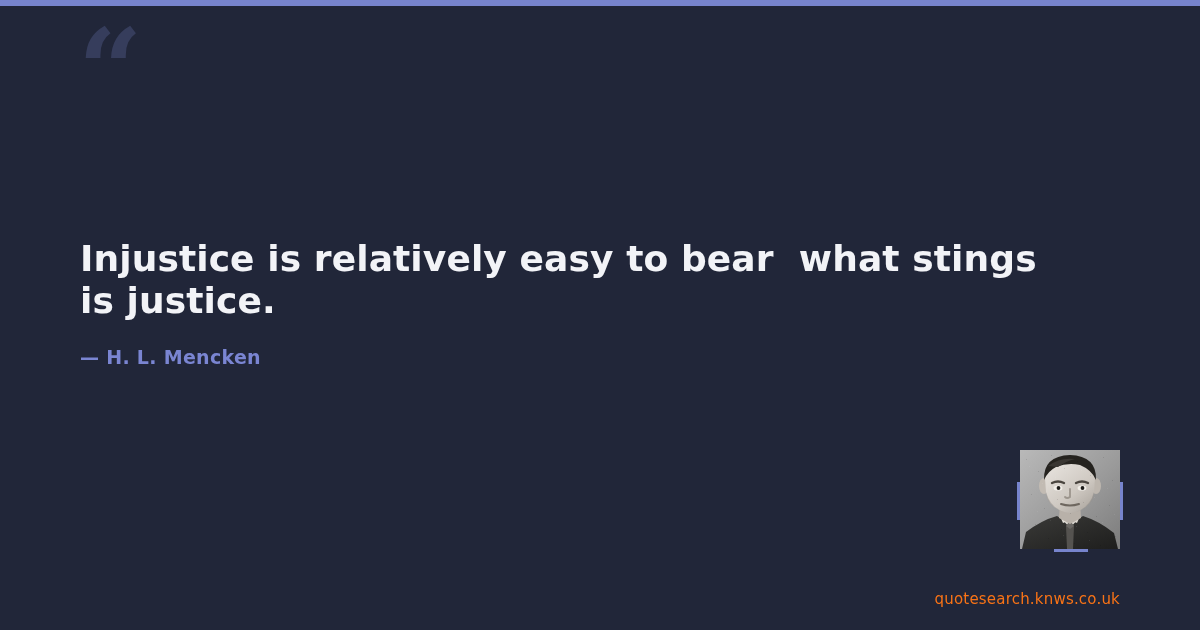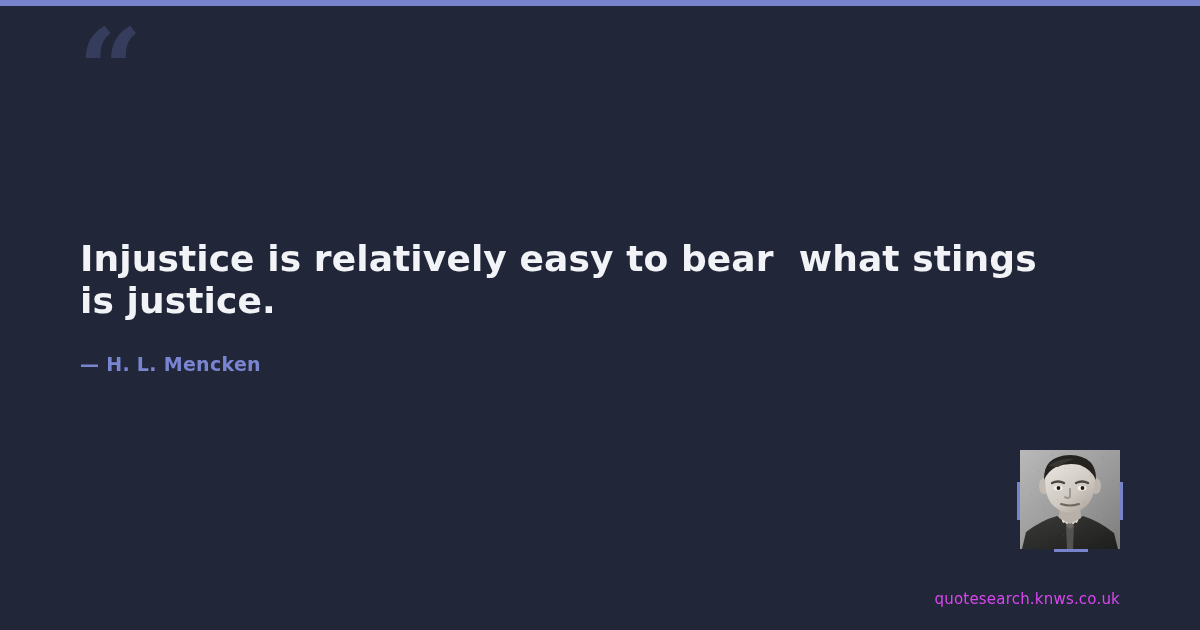--- a/index.html
+++ b/index.html
@@ -60,21 +60,21 @@
   .quote-text {
     font-size: 36px;
     line-height: 42px;
     font-weight: 700;
     color: #f2f3f7;
     white-space: pre-wrap;
     letter-spacing: 0.1px;
   }
 
   .attribution {
-    margin-top: 31px;
+    margin-top: 24px;
     font-size: 19px;
     font-weight: 700;
     color: #7a85d2;
     letter-spacing: 0.3px;
     white-space: pre;
   }
 
   
   .portrait-wrap {
     position: absolute;
@@ -114,21 +114,21 @@
   }
 
   .portrait svg { display: block; width: 100px; height: 99px; }
 
   
   .site-url {
     position: absolute;
     right: 80px;
     top: 590px;
     font-size: 15px;
-    color: #d946ef;
+    color: #f97316;
     letter-spacing: 0.2px;
   }
 </style>
 </head>
 <body>
 
 <div class="card">
 
   <div class="top-accent"></div>
 

